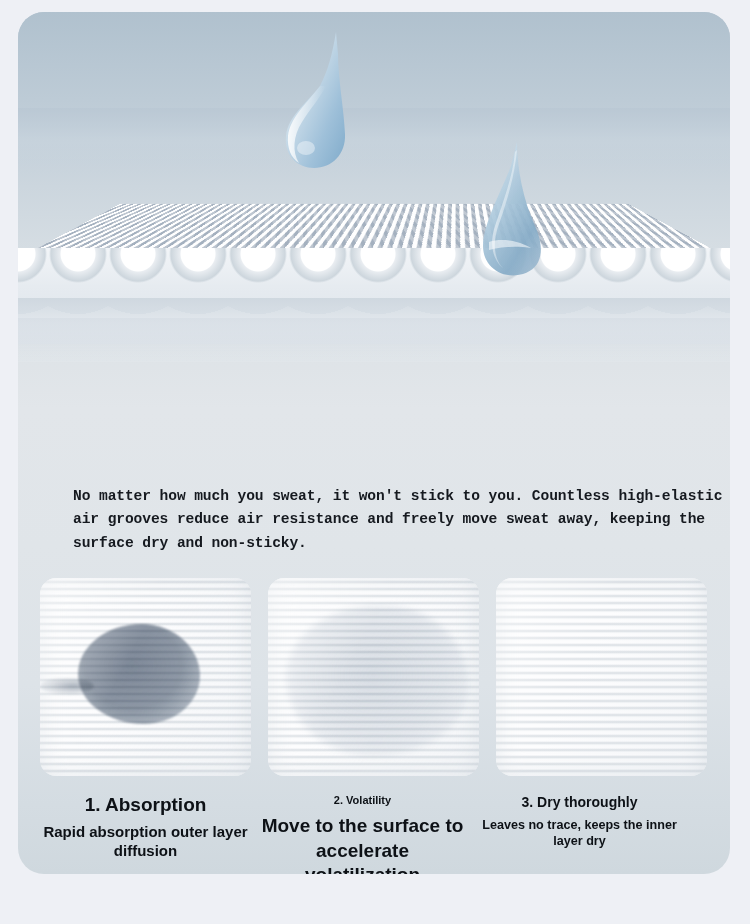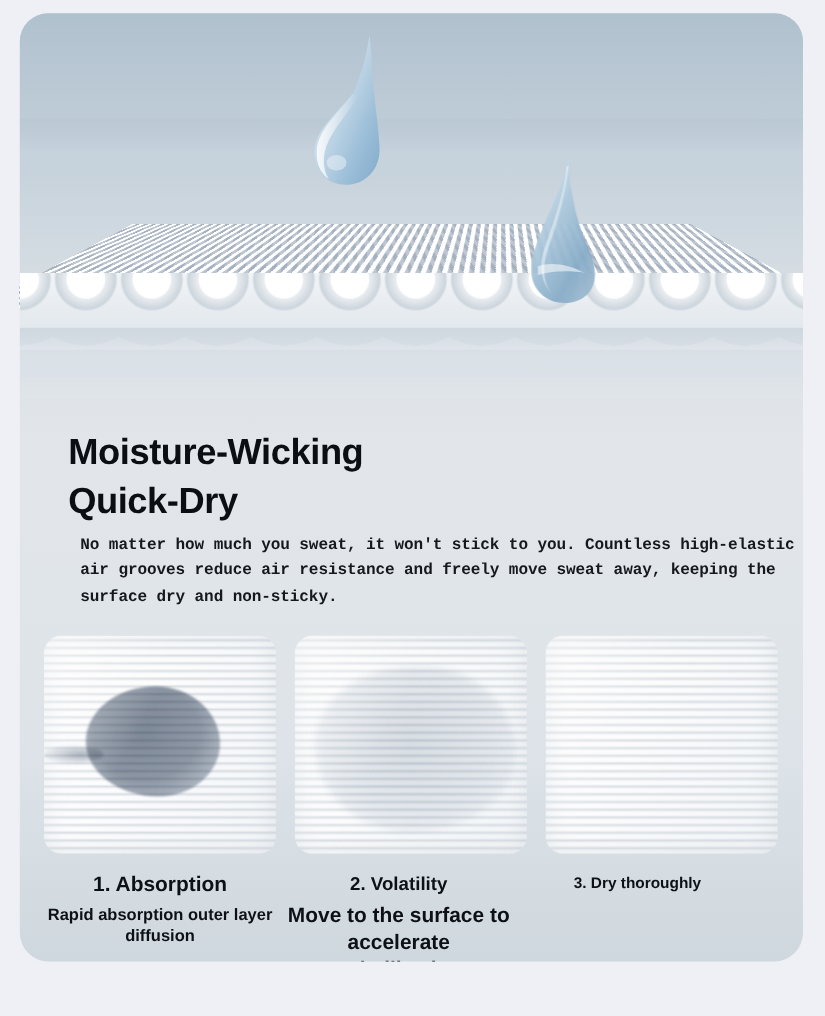--- a/index.html
+++ b/index.html
@@ -242,21 +242,21 @@
     width: 668px;
     display: flex;
     gap: 6px;
   }
   .caption { width: 211px; text-align: center; color: #0d1116; }
   .cap-title { font-weight: bold; line-height: 1.2; }
   .cap-sub { font-weight: bold; line-height: 1.28; margin-top: 5px; }
 
   .caption.c1 .cap-title { font-size: 19px; }
   .caption.c1 .cap-sub   { font-size: 15px; }
-  .caption.c2 .cap-title { font-size: 17px; }
+  .caption.c2 .cap-title { font-size: 11px; }
   .caption.c2 .cap-sub   { font-size: 19px; margin-top: 7px; }
   .caption.c3 .cap-title { font-size: 14px; }
   .caption.c3 .cap-sub   { font-size: 12.6px; margin-top: 6px; }
 </style>
 </head>
 <body>
 
 <div id="card">
 
   <div id="hero">
@@ -302,24 +302,20 @@
         </linearGradient>
       </defs>
       <path d="M44 2 C44 28 50 60 62 86 C72 108 70 128 50 134
                C28 140 10 126 10 106 C10 84 28 52 38 26 Z" fill="url(#dropB)"></path>
       <path d="M44 10 C42 34 34 62 26 84 C20 100 20 118 30 128
                C20 120 16 104 22 86 C30 62 40 36 42 12 Z" fill="url(#dropBhl)"></path>
       <path d="M16 102 C28 98 44 100 58 108 C46 106 30 106 16 110 Z" fill="#ffffff" opacity="0.55"></path>
     </svg>
   </div>
 
-  <h1 id="headline">
-    <span>Moisture-Wicking</span><br>
-    <span>Quick-Dry</span>
-  </h1>
 
   <p id="bodytext">No matter how much you sweat, it won't stick to you. Countless high-elastic air grooves reduce air resistance and freely move sweat away, keeping the surface dry and non-sticky.</p>
 
   <div id="swatch-row">
 
     <div class="swatch">
       <div class="stain" id="stain-absorption"></div>
       <div class="stain" id="stain-absorption-tail"></div>
     </div>
 
@@ -337,16 +333,17 @@
       <div class="cap-sub">Rapid absorption outer layer diffusion</div>
     </div>
 
     <div class="caption c2">
       <div class="cap-title">2. Volatility</div>
       <div class="cap-sub">Move to the surface to accelerate volatilization</div>
     </div>
 
     <div class="caption c3">
       <div class="cap-title">3. Dry thoroughly</div>
+      <div class="cap-sub">Leaves no trace, keeps the inner layer dry</div>
     </div>
   </div>
 
 </div>
 
 </body></html>

